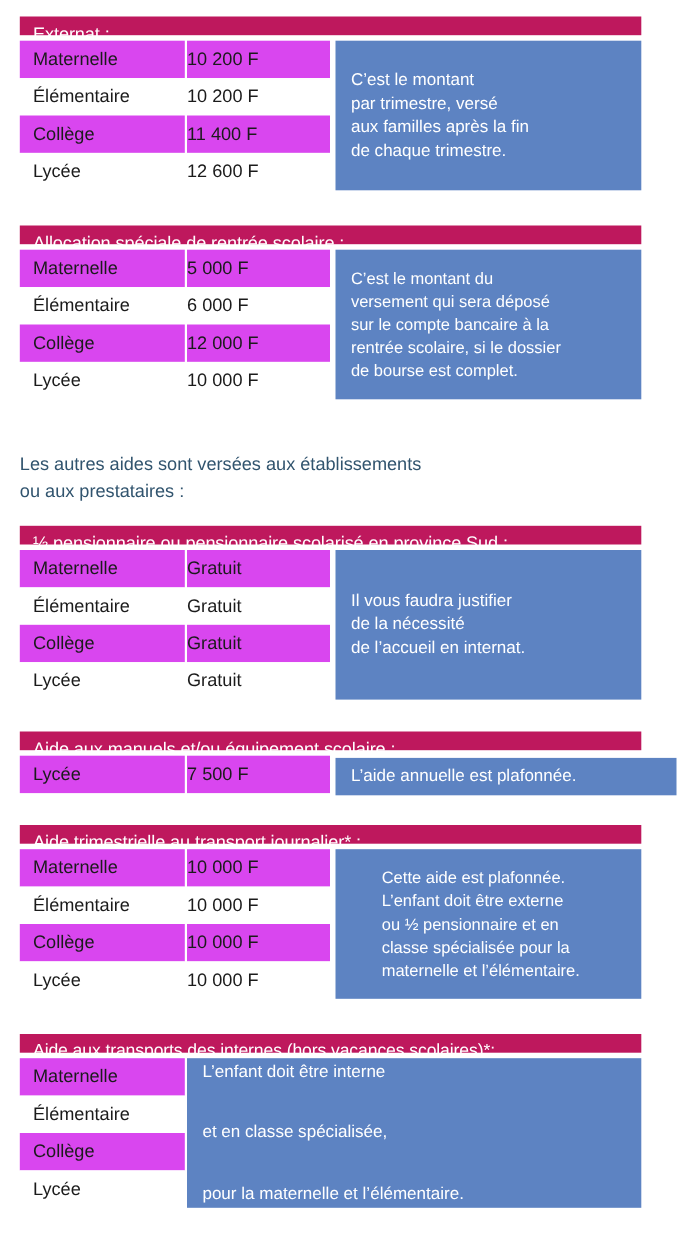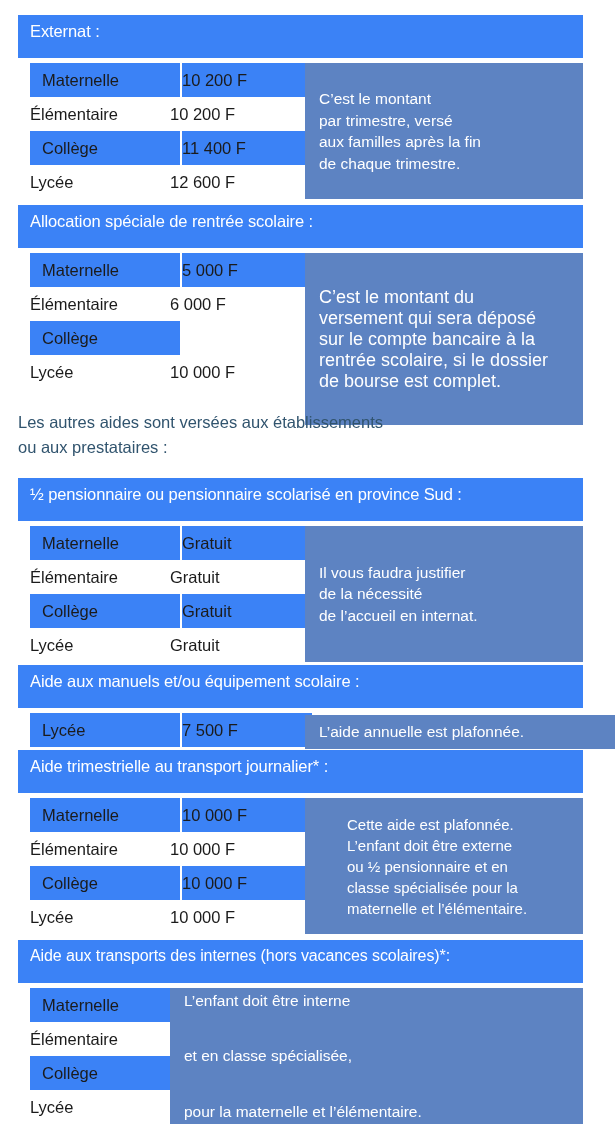--- a/index.html
+++ b/index.html
@@ -24,23 +24,23 @@
 
   
   .aid-block {
     position: absolute;
     left: 18px;
     width: 565px;
   }
 
   
   .sec-header {
-    background: #3b82f6;
+    background: #be185d;
     color: #ffffff;
-    height: 43px;
+    height: 17px;
     line-height: 32px;
     padding: 0 4px 0 12px;
     font-size: 16.5px;
     letter-spacing: -0.1px;
     white-space: nowrap;
     box-sizing: border-box;
   }
 
   
   .tbl {
@@ -71,22 +71,21 @@
     width: 130px;
     height: 34px;
     line-height: 34px;
     box-sizing: border-box;
     font-size: 16.5px;
     color: #1b1b1b;
     white-space: nowrap;
   }
   .shaded .cell-label,
   .shaded .cell-value {
-    background: #3b82f6;
-    margin-left: 12px;
+    background: #d946ef;
   }
   .plain .cell-label,
   .plain .cell-value {
     background: #ffffff;
   }
 
   
   .narrow .cell-label { width: 150px; }
 
   
@@ -156,26 +155,27 @@
       <div class="trow shaded">
         <div class="cell-label">Maternelle</div>
         <div class="cell-value">5 000 F</div>
       </div>
       <div class="trow plain">
         <div class="cell-label">Élémentaire</div>
         <div class="cell-value">6 000 F</div>
       </div>
       <div class="trow shaded">
         <div class="cell-label">Collège</div>
-      </div>
-      <div class="trow plain">
-        <div class="cell-label">Lycée</div>
-        <div class="cell-value">10 000 F</div>
-      </div>
-      <div class="note" style="left:287px; top:0; width:278px; height:172px; font-size:18px; line-height:21px;">
+        <div class="cell-value">12 000 F</div>
+      </div>
+      <div class="trow plain">
+        <div class="cell-label">Lycée</div>
+        <div class="cell-value">10 000 F</div>
+      </div>
+      <div class="note" style="left:287px; top:0; width:278px; height:136px; font-size:15px; line-height:21px;">
         <p>C’est le montant du</p>
         <p>versement qui sera déposé</p>
         <p>sur le compte bancaire à la</p>
         <p>rentrée scolaire, si le dossier</p>
         <p>de bourse est complet.</p>
       </div>
     </div>
   </div>
 
   <div class="intro" style="top:410px;">

